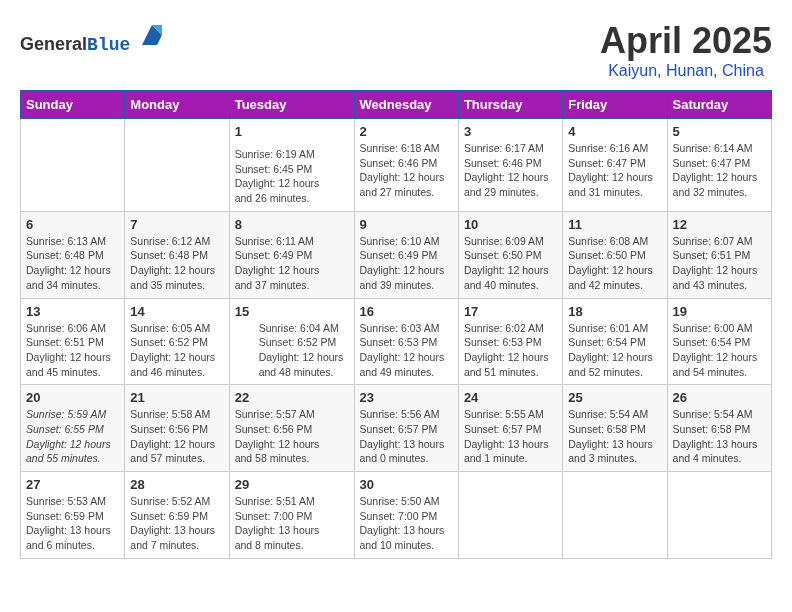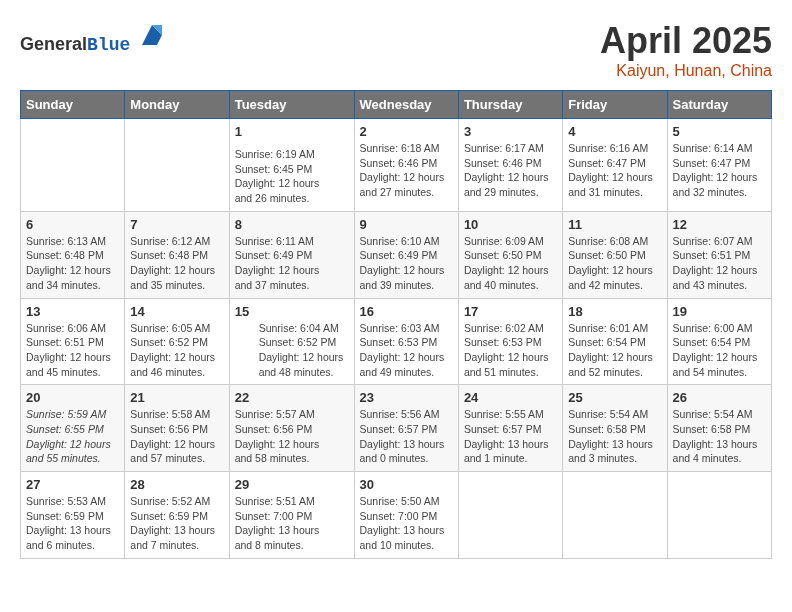--- a/index.html
+++ b/index.html
@@ -30,39 +30,39 @@
       font-weight: bold;
       color: #1a5fa8;
       font-family: Liberation Mono, monospace;
     }
     .logo-icon {
       width: 30px;
       height: 30px;
       margin-left: 2px;
     }
     .title-section {
-      text-align: right;
+      text-align: center;
     }
     .title-section h1 {
       font-size: 36px;
       color: #333;
       font-weight: bold;
     }
     .title-section h2 {
       font-size: 16px;
-      color: #c2410c;
+      color: #1d4ed8;
       font-weight: normal;
     }
     table {
       width: 100%;
       border-collapse: collapse;
       font-size: 11px;
     }
     thead tr th {
-      background-color: #737373;
+      background-color: #a21caf;
       color: #fff;
       padding: 6px 5px;
       text-align: left;
       font-size: 13px;
       font-weight: bold;
       border: 1px solid #1a5fa8;
     }
     tbody tr td {
       border: 1px solid #ccc;
       padding: 5px;

